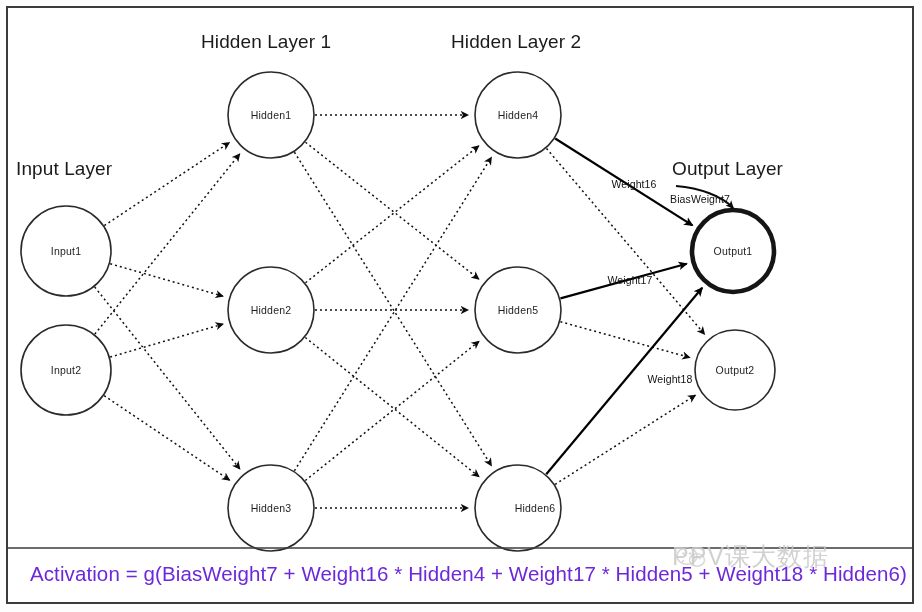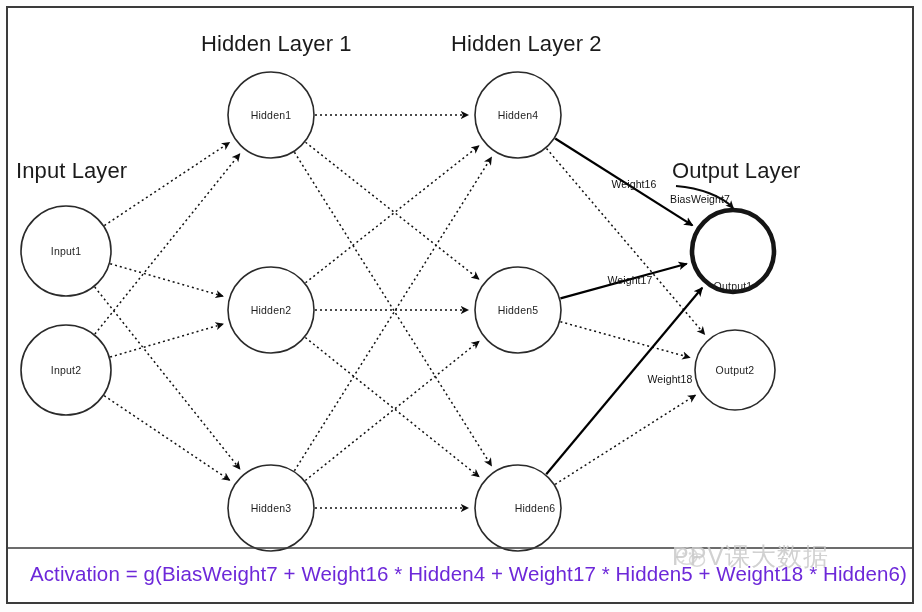--- a/index.html
+++ b/index.html
@@ -1,21 +1,21 @@
 <!DOCTYPE html>
 <html><head>
 <meta charset="utf-8">
 <style>
   html,body{margin:0;padding:0;background:#ffffff;}
   body{width:922px;height:612px;font-family:"Liberation Sans",sans-serif;overflow:hidden;}
   #canvas{position:relative;width:922px;height:612px;background:#fdfdfd;box-sizing:border-box;}
   #frame{position:absolute;left:6px;top:6px;width:908px;height:598px;
          background:#ffffff;border:2px solid #3b3b3b;box-sizing:border-box;}
   svg.net{position:absolute;left:0;top:0;width:922px;height:612px;pointer-events:none;}
-  .layer-title{position:absolute;font-size:22px;color:#1b1b1b;white-space:nowrap;letter-spacing:.1px;}
+  .layer-title{position:absolute;font-size:19px;color:#1b1b1b;white-space:nowrap;letter-spacing:.1px;}
   .node-label{position:absolute;font-size:10.5px;color:#1f1f1f;white-space:nowrap;
               transform:translate(-50%,-50%);letter-spacing:.2px;}
   .wlabel{position:absolute;font-size:10.5px;color:#111;white-space:nowrap;
           transform:translate(-50%,-50%);letter-spacing:.1px;}
   .equation{position:absolute;left:30px;top:562px;font-size:20.5px;color:#6d28d9;
             white-space:nowrap;letter-spacing:.1px;}
   .watermark{position:absolute;left:672px;top:540px;font-size:25px;color:#c9c9c9;
              white-space:nowrap;opacity:.85;letter-spacing:1px;}
   .wm-logo{position:absolute;left:676px;top:546px;width:30px;height:24px;opacity:.8;}
 </style>
@@ -84,21 +84,21 @@
     </div>
   <div id="nodelabels">
       <div class="node-label" style="left: 66px; top: 251px;">Input1</div>
       <div class="node-label" style="left: 66px; top: 370px;">Input2</div>
       <div class="node-label" style="left: 271px; top: 115px;">Hidden1</div>
       <div class="node-label" style="left: 271px; top: 310px;">Hidden2</div>
       <div class="node-label" style="left: 271px; top: 508px;">Hidden3</div>
       <div class="node-label" style="left: 518px; top: 115px;">Hidden4</div>
       <div class="node-label" style="left: 518px; top: 310px;">Hidden5</div>
       <div class="node-label" style="left: 518px; top: 508px; padding-left: 34px;">Hidden6</div>
-      <div class="node-label" style="left: 733px; top: 251px; margin-top: 35px;">Output1</div>
+      <div class="node-label" style="left: 733px; top: 251px;">Output1</div>
       <div class="node-label" style="left: 735px; top: 370px;">Output2</div>
     </div>
   <div id="weightlabels">
       <div class="wlabel" style="left: 634px; top: 184px;">Weight16</div>
       <div class="wlabel" style="left: 700px; top: 199px;">BiasWeight7</div>
       <div class="wlabel" style="left: 630px; top: 280px;">Weight17</div>
       <div class="wlabel" style="left: 630px; top: 379px; margin-left: 40px;">Weight18</div>
     </div>
 
   <svg class="wm-logo" viewBox="0 0 30 24" xmlns="http://www.w3.org/2000/svg">

